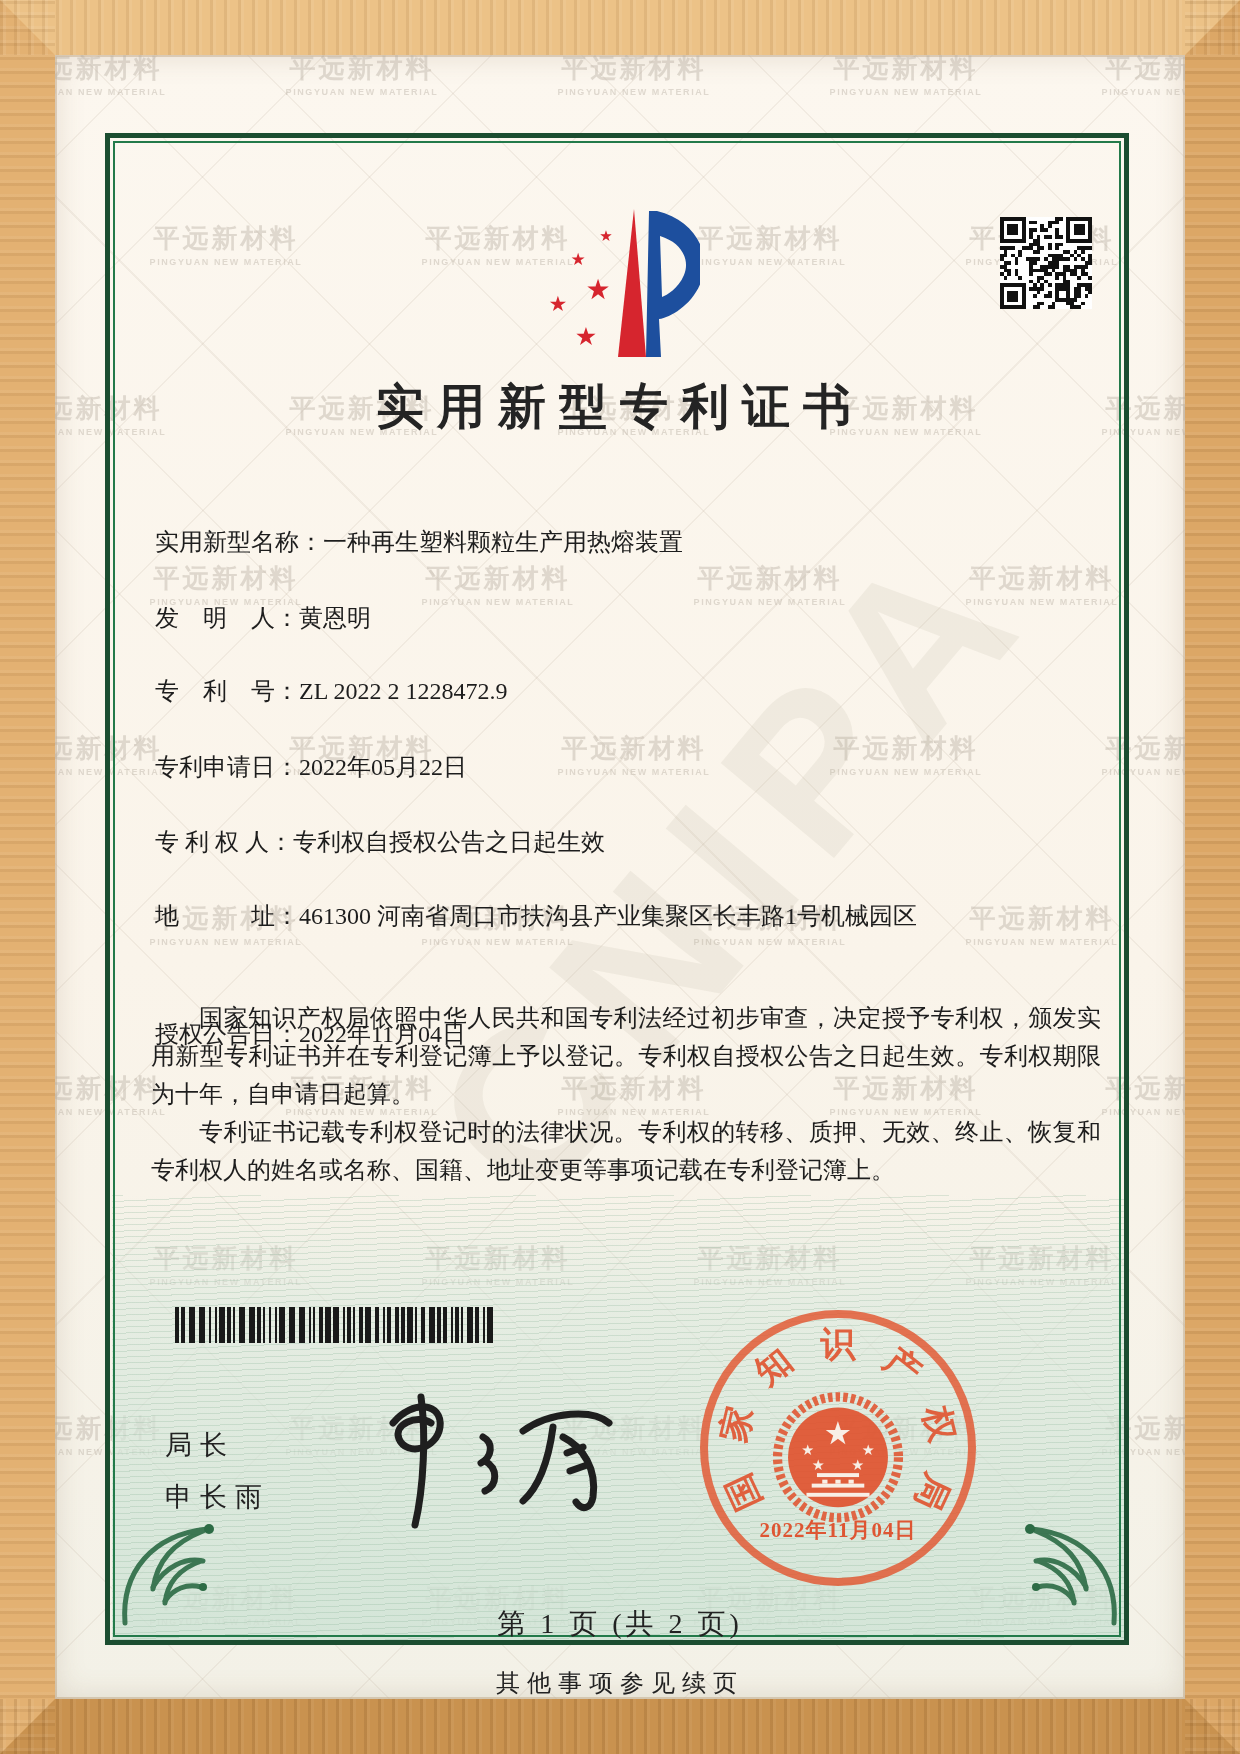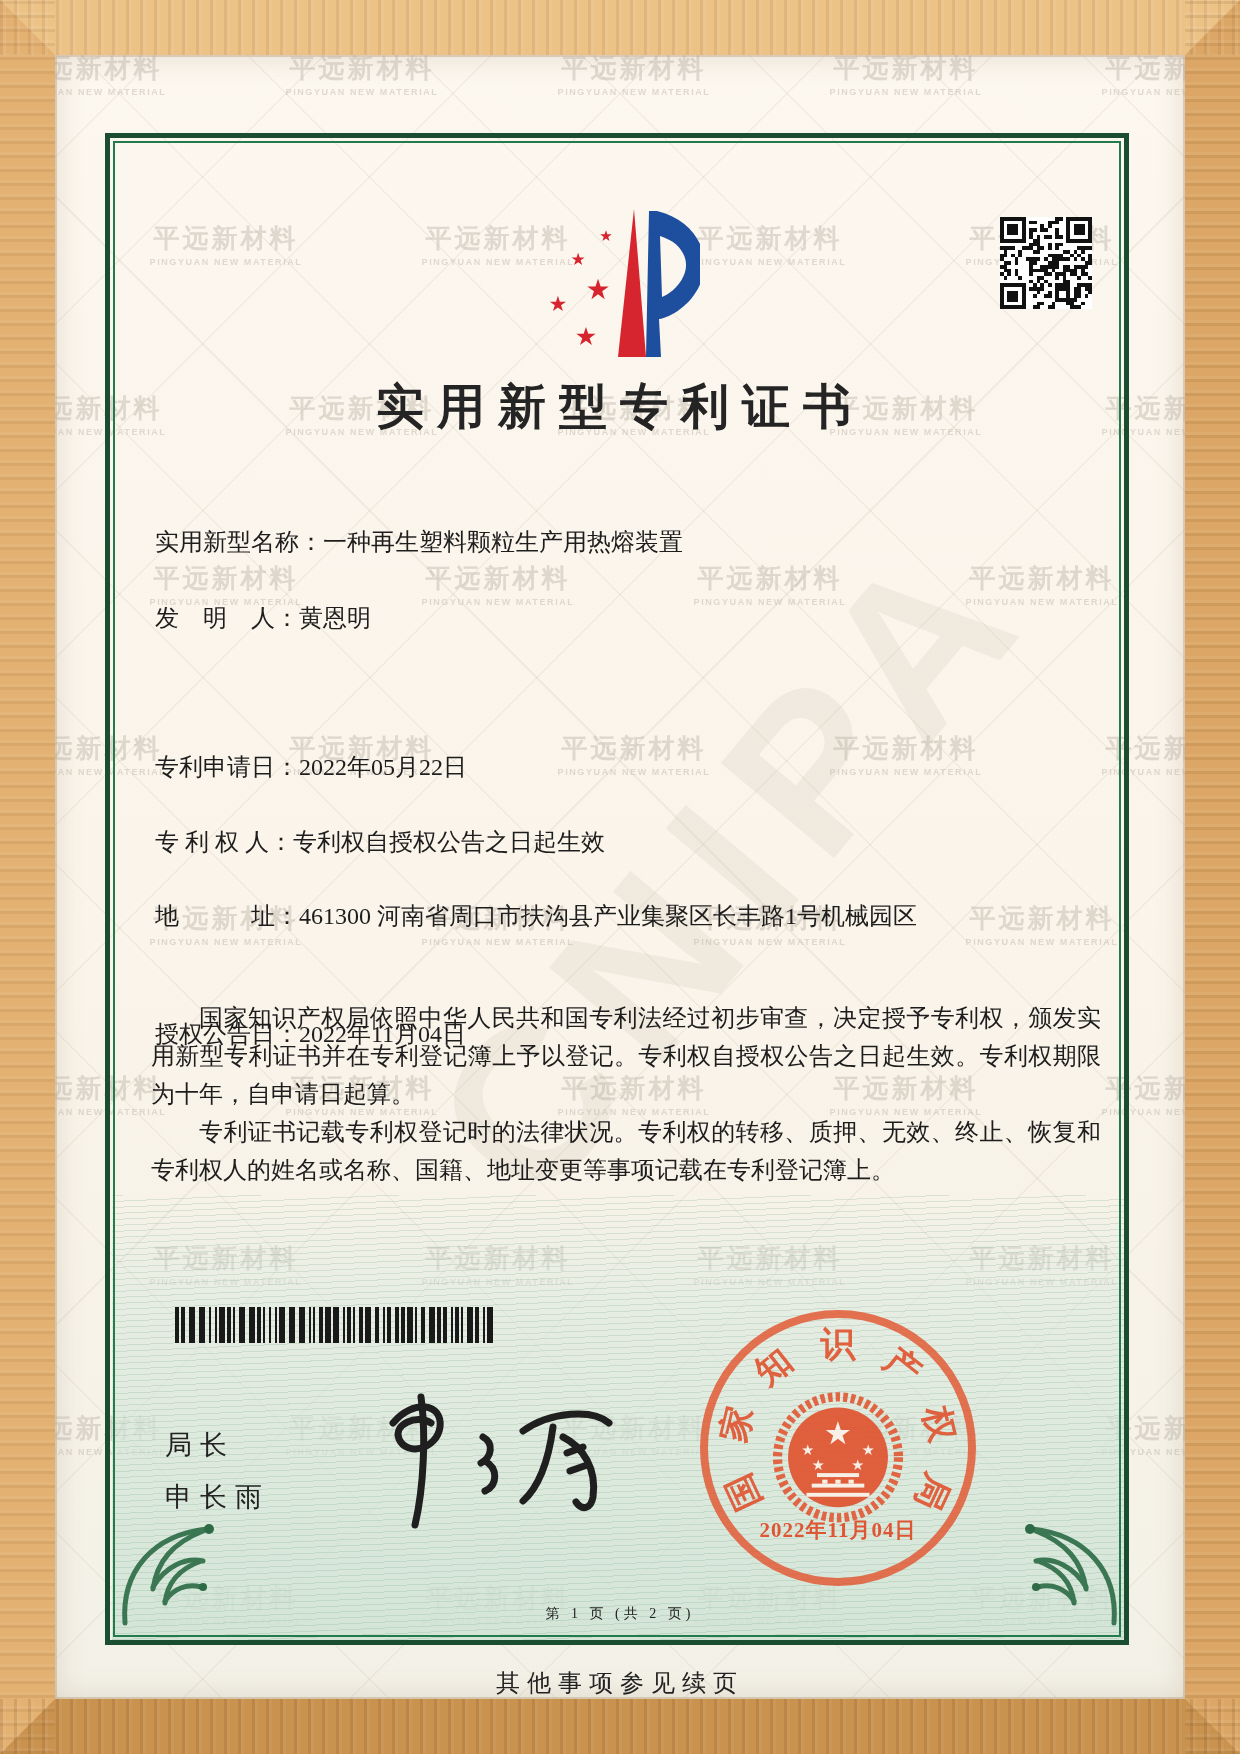--- a/index.html
+++ b/index.html
@@ -75,21 +75,21 @@
   .flourish.br{left:952px;top:1458px;transform:scaleX(-1);}
   
   .seal{position:absolute;left:645px;top:1255px;width:276px;height:276px;z-index:4;
     border:8px solid rgba(226,85,48,.82);border-radius:50%;box-sizing:border-box;
     mix-blend-mode:multiply;}
   .seal .ch{position:absolute;left:50%;top:50%;font-size:35px;font-weight:700;
     color:rgba(224,82,46,.9);font-family:"Liberation Serif",serif;}
   .seal-emblem{position:absolute;left:50%;top:54%;transform:translate(-50%,-50%);}
   .seal-date{position:absolute;left:0;right:0;bottom:34px;text-align:center;
     font-size:21px;font-weight:700;color:rgba(222,78,42,.95);letter-spacing:1px;}
-  .page-no{position:absolute;left:0;top:1550px;width:100%;text-align:center;font-size:14px;letter-spacing:4px;color:#222;z-index:3;}
+  .page-no{position:absolute;left:0;top:1550px;width:100%;text-align:center;font-size:28px;letter-spacing:4px;color:#222;z-index:3;}
   .footer-note{position:absolute;left:0;top:1612px;width:100%;text-align:center;font-size:24px;letter-spacing:7px;color:#222;z-index:3;}
 </style>
 </head>
 <body>
 
 <div class="frame"></div>
 <div class="grain top"></div>
 <div class="grain bottom"></div>
 <div class="grain left"></div>
 <div class="grain right"></div>
@@ -534,20 +534,24 @@
     <div class="doc-title">实用新型专利证书</div>
 
     <div class="field" style="top:469px">
       <span class="lab">实用新型名称：</span>
       <span class="val">一种再生塑料颗粒生产用热熔装置</span>
     </div>
     <div class="field" style="top:545px">
       <span class="lab">发　明　人：</span>
       <span class="val">黄恩明</span>
     </div>
+    <div class="field" style="top:618px">
+      <span class="lab">专　利　号：</span>
+      <span class="val">ZL 2022 2 1228472.9</span>
+    </div>
     <div class="field" style="top:694px">
       <span class="lab">专利申请日：</span>
       <span class="val">2022年05月22日</span>
     </div>
     <div class="field" style="top:769px">
       <span class="lab">专 利 权 人：</span>
       <span class="val">专利权自授权公告之日起生效</span>
     </div>
     <div class="field" style="top:843px">
       <span class="lab">地　　　址：</span>

